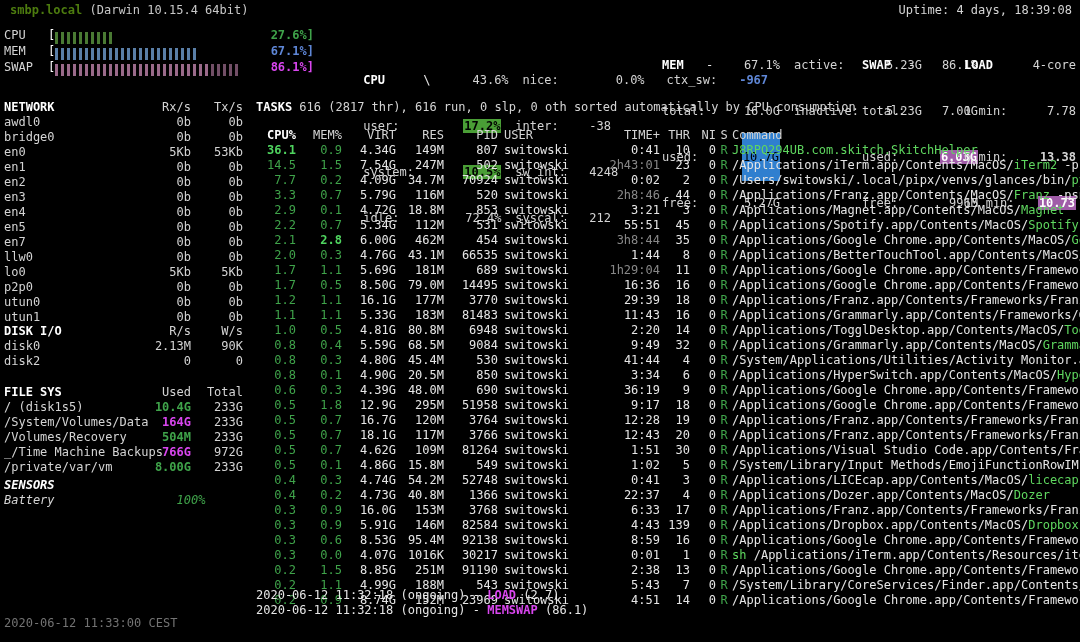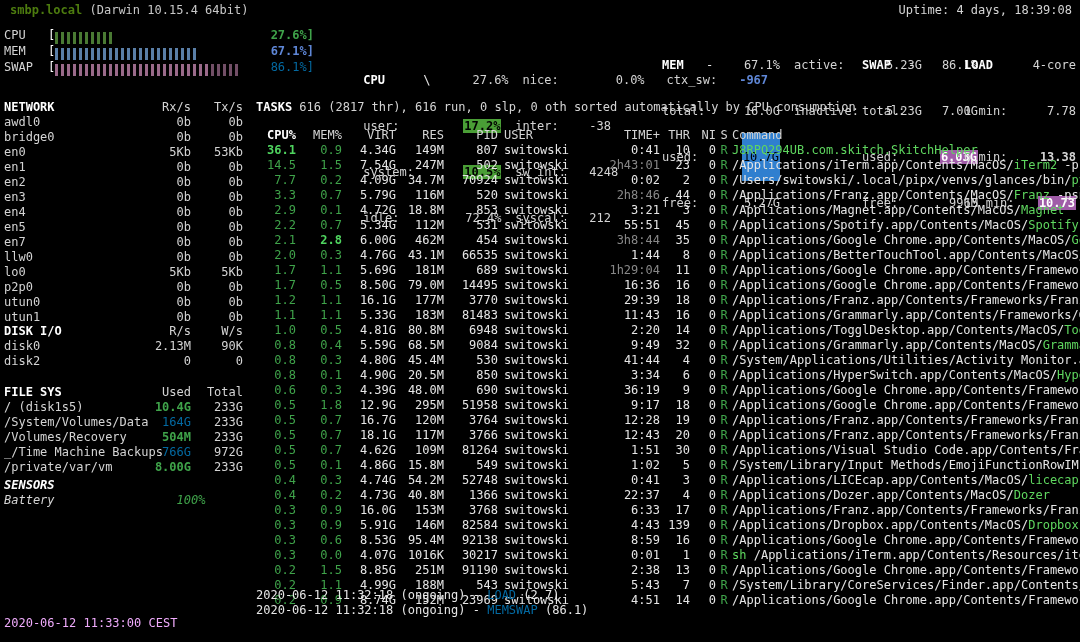--- a/index.html
+++ b/index.html
@@ -10,21 +10,21 @@
     -webkit-font-smoothing:none;
   }
   .screen{position:relative;width:1080px;height:642px;}
   .abs{position:absolute;white-space:pre;}
   .b{font-weight:bold;}
   .ok{color:#3fa34a;}          
   .okb{color:#4fd45f;font-weight:bold;}
   .grn{color:#3fa34a;}
   .brightgrn{color:#5fd75f;text-align:right;}
   .blue{color:#5f87d7;font-weight:bold;}
-  .mag{color:#0369a1;font-weight:normal;}
+  .mag{color:#d946ef;font-weight:bold;}
   .white{color:#e6e6e6;}
   .hdr{color:#ffffff;font-weight:bold;}
   .dim{color:#888888;}
   .hl-green{background:#4a9e36;color:#000;font-weight:bold;padding:0 1px;}
   .hl-blue{background:#2f7fcf;color:#000000;font-weight:normal;padding:17px 1px;}
   .hl-mag{background:#a05ca8;color:#fff;font-weight:bold;padding:0 1px;}
   .title{font-weight:bold;color:#4d7c0f;}
   .sub{color:#c8c8c8;}
 
   
@@ -68,36 +68,36 @@
   .c-user{display:inline-block;width:82px;text-align:left;padding-left:6px;}
   .c-time{display:inline-block;width:74px;text-align:right;}
   .c-thr{display:inline-block;width:30px;text-align:right;padding-right:4px;}
   .c-ni{display:inline-block;width:22px;text-align:right;}
   .c-s{display:inline-block;width:16px;text-align:center;}
   .c-cmd{display:inline-block;}
   .cmdwrap{display:inline-block;width:432px;overflow:hidden;height:15px;vertical-align:top;}
 
   #alerts{left:256px;top:588px;}
   .arow{height:15px;white-space:pre;}
-  #footer{left:4px;top:616px;color:#f0abfc;}
+  #footer{left:4px;top:616px;color:#737373;}
 </style>
 </head>
 <body>
 
 <div class="screen">
 
   <div class="abs" id="hostline"><span class="title">smbp.local</span> <span class="sub">(Darwin 10.15.4 64bit)</span></div>
   <div class="abs" id="uptime"><span>Uptime:</span> <span>4 days, 18:39:08</span></div>
 
   <div class="abs" id="gauges"><div class="grow"><span class="glabel">CPU</span><span class="gbr">[</span><span class="bars"><span class="bar" style="height: 12px; background: rgb(74, 122, 51);"></span><span class="bar" style="height: 12px; background: rgb(74, 122, 51);"></span><span class="bar" style="height: 12px; background: rgb(74, 122, 51);"></span><span class="bar" style="height: 12px; background: rgb(74, 122, 51);"></span><span class="bar" style="height: 12px; background: rgb(74, 122, 51);"></span><span class="bar" style="height: 12px; background: rgb(74, 122, 51);"></span><span class="bar" style="height: 12px; background: rgb(74, 122, 51);"></span><span class="bar" style="height: 12px; background: rgb(74, 122, 51);"></span><span class="bar" style="height: 12px; background: rgb(74, 122, 51);"></span><span class="bar" style="height: 12px; background: rgb(74, 122, 51);"></span><span class="bar" style="height: 12px; background: transparent;"></span><span class="bar" style="height: 12px; background: transparent;"></span><span class="bar" style="height: 12px; background: transparent;"></span><span class="bar" style="height: 12px; background: transparent;"></span><span class="bar" style="height: 12px; background: transparent;"></span><span class="bar" style="height: 12px; background: transparent;"></span><span class="bar" style="height: 12px; background: transparent;"></span><span class="bar" style="height: 12px; background: transparent;"></span><span class="bar" style="height: 12px; background: transparent;"></span><span class="bar" style="height: 12px; background: transparent;"></span><span class="bar" style="height: 12px; background: transparent;"></span><span class="bar" style="height: 12px; background: transparent;"></span><span class="bar" style="height: 12px; background: transparent;"></span><span class="bar" style="height: 12px; background: transparent;"></span><span class="bar" style="height: 12px; background: transparent;"></span><span class="bar" style="height: 12px; background: transparent;"></span><span class="bar" style="height: 12px; background: transparent;"></span><span class="bar" style="height: 12px; background: transparent;"></span><span class="bar" style="height: 12px; background: transparent;"></span><span class="bar" style="height: 12px; background: transparent;"></span><span class="bar" style="height: 12px; background: transparent;"></span><span class="bar" style="height: 12px; background: transparent;"></span><span class="bar" style="height: 12px; background: transparent;"></span><span class="bar" style="height: 12px; background: transparent;"></span><span class="bar" style="height: 12px; background: transparent;"></span><span class="bar" style="height: 12px; background: transparent;"></span></span></div><div class="grow"><span class="glabel">MEM</span><span class="gbr">[</span><span class="bars"><span class="bar" style="height: 12px; background: rgb(90, 127, 168);"></span><span class="bar" style="height: 12px; background: rgb(90, 127, 168);"></span><span class="bar" style="height: 12px; background: rgb(90, 127, 168);"></span><span class="bar" style="height: 12px; background: rgb(90, 127, 168);"></span><span class="bar" style="height: 12px; background: rgb(90, 127, 168);"></span><span class="bar" style="height: 12px; background: rgb(90, 127, 168);"></span><span class="bar" style="height: 12px; background: rgb(90, 127, 168);"></span><span class="bar" style="height: 12px; background: rgb(90, 127, 168);"></span><span class="bar" style="height: 12px; background: rgb(90, 127, 168);"></span><span class="bar" style="height: 12px; background: rgb(90, 127, 168);"></span><span class="bar" style="height: 12px; background: rgb(90, 127, 168);"></span><span class="bar" style="height: 12px; background: rgb(90, 127, 168);"></span><span class="bar" style="height: 12px; background: rgb(90, 127, 168);"></span><span class="bar" style="height: 12px; background: rgb(90, 127, 168);"></span><span class="bar" style="height: 12px; background: rgb(90, 127, 168);"></span><span class="bar" style="height: 12px; background: rgb(90, 127, 168);"></span><span class="bar" style="height: 12px; background: rgb(90, 127, 168);"></span><span class="bar" style="height: 12px; background: rgb(90, 127, 168);"></span><span class="bar" style="height: 12px; background: rgb(90, 127, 168);"></span><span class="bar" style="height: 12px; background: rgb(90, 127, 168);"></span><span class="bar" style="height: 12px; background: rgb(90, 127, 168);"></span><span class="bar" style="height: 12px; background: rgb(90, 127, 168);"></span><span class="bar" style="height: 12px; background: rgb(90, 127, 168);"></span><span class="bar" style="height: 12px; background: rgb(90, 127, 168);"></span><span class="bar" style="height: 12px; background: transparent;"></span><span class="bar" style="height: 12px; background: transparent;"></span><span class="bar" style="height: 12px; background: transparent;"></span><span class="bar" style="height: 12px; background: transparent;"></span><span class="bar" style="height: 12px; background: transparent;"></span><span class="bar" style="height: 12px; background: transparent;"></span><span class="bar" style="height: 12px; background: transparent;"></span><span class="bar" style="height: 12px; background: transparent;"></span><span class="bar" style="height: 12px; background: transparent;"></span><span class="bar" style="height: 12px; background: transparent;"></span><span class="bar" style="height: 12px; background: transparent;"></span><span class="bar" style="height: 12px; background: transparent;"></span></span></div><div class="grow"><span class="glabel">SWAP</span><span class="gbr">[</span><span class="bars"><span class="bar" style="height: 12px; background: rgb(154, 106, 138);"></span><span class="bar" style="height: 12px; background: rgb(154, 106, 138);"></span><span class="bar" style="height: 12px; background: rgb(154, 106, 138);"></span><span class="bar" style="height: 12px; background: rgb(154, 106, 138);"></span><span class="bar" style="height: 12px; background: rgb(154, 106, 138);"></span><span class="bar" style="height: 12px; background: rgb(154, 106, 138);"></span><span class="bar" style="height: 12px; background: rgb(154, 106, 138);"></span><span class="bar" style="height: 12px; background: rgb(154, 106, 138);"></span><span class="bar" style="height: 12px; background: rgb(154, 106, 138);"></span><span class="bar" style="height: 12px; background: rgb(154, 106, 138);"></span><span class="bar" style="height: 12px; background: rgb(154, 106, 138);"></span><span class="bar" style="height: 12px; background: rgb(154, 106, 138);"></span><span class="bar" style="height: 12px; background: rgb(154, 106, 138);"></span><span class="bar" style="height: 12px; background: rgb(154, 106, 138);"></span><span class="bar" style="height: 12px; background: rgb(154, 106, 138);"></span><span class="bar" style="height: 12px; background: rgb(154, 106, 138);"></span><span class="bar" style="height: 12px; background: rgb(154, 106, 138);"></span><span class="bar" style="height: 12px; background: rgb(154, 106, 138);"></span><span class="bar" style="height: 12px; background: rgb(154, 106, 138);"></span><span class="bar" style="height: 12px; background: rgb(154, 106, 138);"></span><span class="bar" style="height: 12px; background: rgb(154, 106, 138);"></span><span class="bar" style="height: 12px; background: rgb(154, 106, 138);"></span><span class="bar" style="height: 12px; background: rgb(154, 106, 138);"></span><span class="bar" style="height: 12px; background: rgb(154, 106, 138);"></span><span class="bar" style="height: 12px; background: rgb(154, 106, 138);"></span><span class="bar" style="height: 12px; background: rgb(154, 106, 138);"></span><span class="bar" style="height: 12px; background: rgb(154, 106, 138); opacity: 0.75;"></span><span class="bar" style="height: 12px; background: rgb(154, 106, 138); opacity: 0.75;"></span><span class="bar" style="height: 12px; background: rgb(154, 106, 138); opacity: 0.75;"></span><span class="bar" style="height: 12px; background: rgb(154, 106, 138); opacity: 0.75;"></span><span class="bar" style="height: 12px; background: rgb(154, 106, 138); opacity: 0.75;"></span><span class="bar" style="height: 12px; background: transparent;"></span><span class="bar" style="height: 12px; background: transparent;"></span><span class="bar" style="height: 12px; background: transparent;"></span><span class="bar" style="height: 12px; background: transparent;"></span><span class="bar" style="height: 12px; background: transparent;"></span></span></div></div>
   <div class="abs" id="pctcol"><div class="ok b">27.6%]</div><div class="blue b">67.1%]</div><div class="mag b">86.1%]</div></div>
 
   <div class="abs" id="cpubox">
     <div class="kv">
-      <span class="hdr k" style="width:60px">CPU</span><span class="white">\</span><span class="v" style="width:78px">27.6%</span><span class="k" style="width:74px;padding-left:14px">nice:</span><span class="v" style="width:48px">0.0%</span><span class="k" style="padding-left:22px">ctx_sw:</span><span class="blue" style="padding-left:22px">-967</span>
+      <span class="hdr k" style="width:60px">CPU</span><span class="white">\</span><span class="v" style="width:78px">43.6%</span><span class="k" style="width:74px;padding-left:14px">nice:</span><span class="v" style="width:48px">0.0%</span><span class="k" style="padding-left:22px">ctx_sw:</span><span class="blue" style="padding-left:22px">-967</span>
     </div>
     <div class="kv">
       <span class="k" style="width:68px">user:</span><span class="v" style="width:70px"><span class="hl-green">17.2%</span></span><span class="k" style="width:74px;padding-left:14px">inter:</span><span class="k">-38</span>
     </div>
     <div class="kv">
       <span class="k" style="width:68px">system:</span><span class="v" style="width:70px"><span class="hl-green">10.5%</span></span><span class="k" style="width:74px;padding-left:14px">sw_int:</span><span class="k">4248</span>
     </div>
     <div class="kv">
       <span class="k" style="width:60px">idle:</span><span class="v" style="width:78px">72.4%</span><span class="k" style="width:74px;padding-left:14px">syscal:</span><span class="k">212</span>
     </div>

